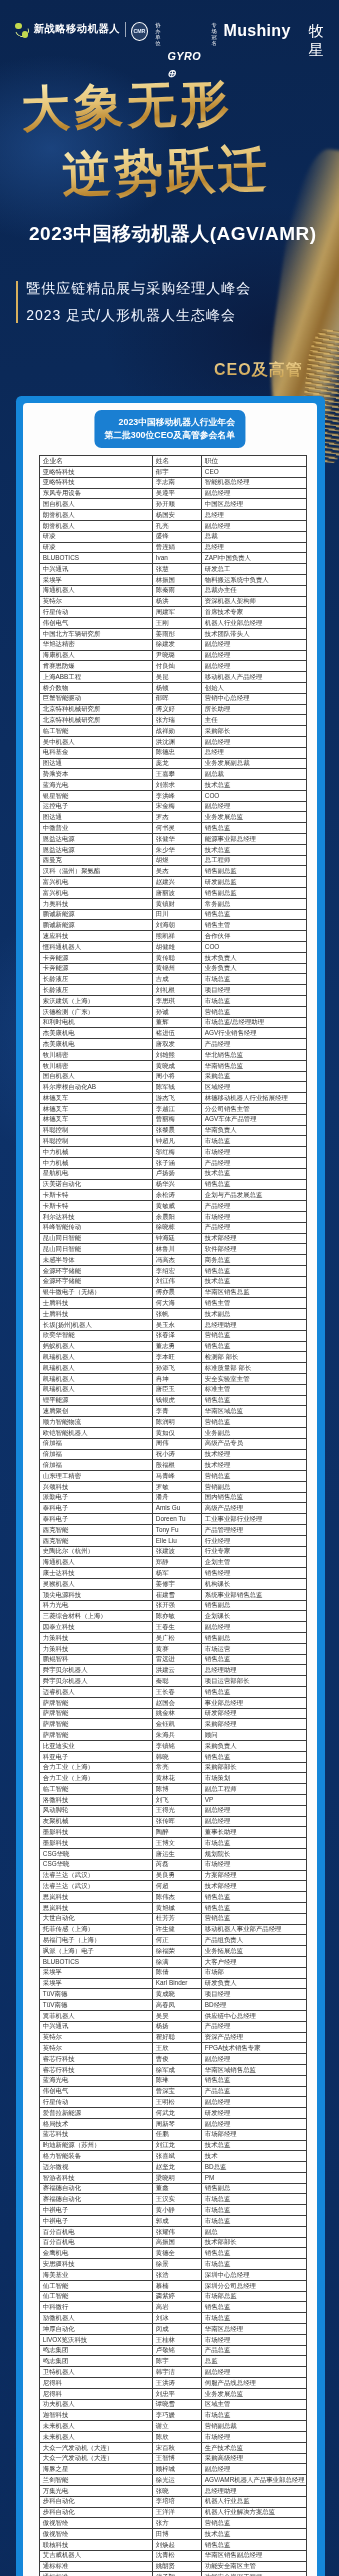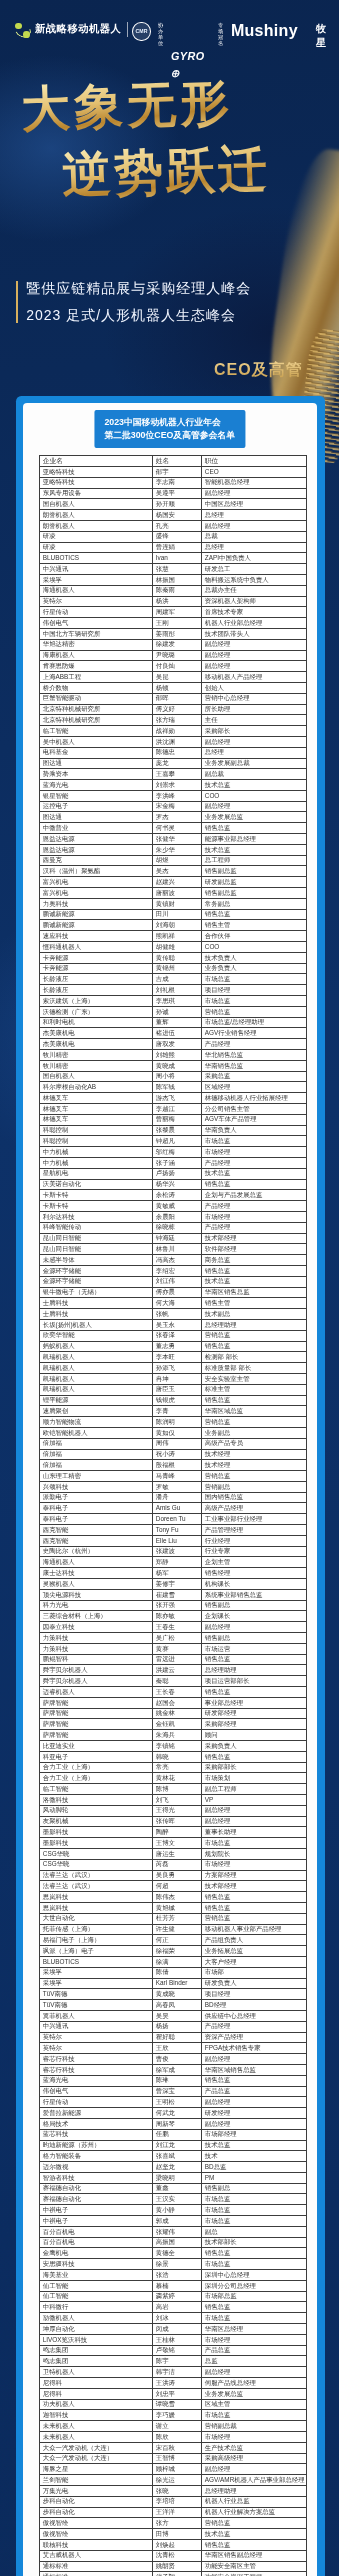--- a/index.html
+++ b/index.html
@@ -25,21 +25,21 @@
   .logo-mark .d1{width:6.7px;height:6.7px;left:1px;top:1px;}
   .logo-mark .d2{width:6.7px;height:6.7px;right:2.1px;bottom:1px;}
   .logo-mark .sw{position:absolute;inset:2.1px 1px;border:1.5px solid #dff08a;border-radius:50%;border-top-color:transparent;border-left-color:transparent;transform:rotate(25deg);}
   .brand-name{font-size:10.3px;font-weight:bold;letter-spacing:0.5px;white-space:nowrap;}
   .vline{width:0.5px;height:15.5px;background:rgba(255,255,255,.6);margin:0 5.2px;}
   .cmr-badge{width:17.5px;height:17.5px;border:1px solid #fff;border-radius:50%;display:flex;align-items:center;justify-content:center;font-size:5.2px;font-weight:bold;color:#e8f1ff;background:rgba(255,255,255,.12);}
   .org-label{display:flex;flex-direction:column;font-size:5.2px;line-height:6.2px;margin:0 3.1px 0 7.2px;color:#fff;}
   .gyro{font-size:10.8px;font-weight:bold;letter-spacing:0.5px;font-style:italic;margin-top:28px;}
   .globe{display:inline-block;transform:translateY(0.5px);font-size:9.3px;}
   .mushiny{font-size:16px;font-weight:bold;letter-spacing:0.3px;white-space:nowrap;}
-  .mushiny-cn{font-size:10px;font-weight:bold;margin-left:18px;}
+  .mushiny-cn{font-size:15px;font-weight:normal;margin-left:18px;}
 
   
   .slogan{position:absolute;left:20.6px;width:299px;text-align:left;
     font-family:"DejaVu Serif","Liberation Serif",serif;font-weight:900;
     background:linear-gradient(175deg,#f7e7ae 10%,#e3c071 38%,#b9852f 60%,#f0d68e 85%);
     -webkit-background-clip:text;background-clip:text;color:transparent;}
   .slogan-1{top:72px;font-size:49px;letter-spacing:4.1px;transform:rotate(-2deg);}
   .slogan-2{top:138px;left:62px;font-size:49px;letter-spacing:3.1px;transform:rotate(-2deg);}
   .main-title{position:absolute;left:29px;top:221px;color:#fff;font-size:19px;font-weight:bold;line-height:26px;letter-spacing:0.5px;}
   .sub-wrap{position:absolute;left:16px;top:281px;border-left:2.1px solid #d8b05e;padding-left:8.2px;color:#f2f6ff;}
@@ -48,21 +48,21 @@
   .count{position:absolute;left:11.3px;top:305px;font-size:95px;font-weight:900;letter-spacing:-3.1px;line-height:95px;
     background:linear-gradient(170deg,#f3dd9b 15%,#d9b264 40%,#b98a35 65%,#e8cc86 90%);
     -webkit-background-clip:text;background-clip:text;color:transparent;}
   .count-suffix{position:absolute;left:214px;top:360px;font-size:16px;font-weight:bold;letter-spacing:1px;
     background:linear-gradient(180deg,#efd391,#c49a48);-webkit-background-clip:text;background-clip:text;color:transparent;}
 
   
   .blue-panel{position:absolute;left:15.5px;top:396px;width:309px;height:3128px;background:#1587da;border-radius:5.2px;}
   .white-card{position:absolute;left:7.2px;top:7.2px;width:294px;height:3112px;background:#fdfdfd;border-radius:4.1px;}
   .list-title{position:absolute;left:50%;top:7.2px;transform:translateX(-50%);background:#1a7fd2;color:#fff;
-    border-radius:2px;padding:5.2px 10.3px;text-align:left;font-weight:bold;font-size:8.8px;line-height:13.4px;white-space:nowrap;}
+    border-radius:7px;padding:5.2px 10.3px;text-align:right;font-weight:bold;font-size:8.8px;line-height:13.4px;white-space:nowrap;}
   .tbl{position:absolute;left:16px;top:52px;width:267px;border-collapse:collapse;table-layout:fixed;
     font-size:6.4px;color:#333;background:#fff;}
   .tbl th,.tbl td{border:0.5px solid #3c3c3c;height:9.8px;padding:0 0 0 3.1px;text-align:left;font-weight:normal;
     white-space:nowrap;overflow:hidden;line-height:1;}
   .tbl th{font-size:6.7px;}
   .tbl col.c1{width:113px;} .tbl col.c2{width:49px;} .tbl col.c3{width:105px;}
   .tbl{border:1px solid #222;}
 </style>
 </head>
 <body>
@@ -89,20 +89,21 @@
       <span>专场</span>
       <span>冠名</span>
     </span>
     <span class="mushiny">Mushiny</span>
     <span class="mushiny-cn">牧星</span>
   </div>
 
   <div class="slogan slogan-1">大象无形</div>
   <div class="slogan slogan-2">逆势跃迁</div>
   <div class="main-title">
+    <div>2023中国移动机器人(AGV/AMR)</div>
   </div>
   <div class="sub-wrap">
     <div class="sub-line">暨供应链精品展与采购经理人峰会</div>
     <div class="sub-line">2023 足式/人形机器人生态峰会</div>
   </div>
   <div class="count-suffix">CEO及高管</div>
 
   <div class="blue-panel">
     <div class="white-card">
       <div class="list-title">

